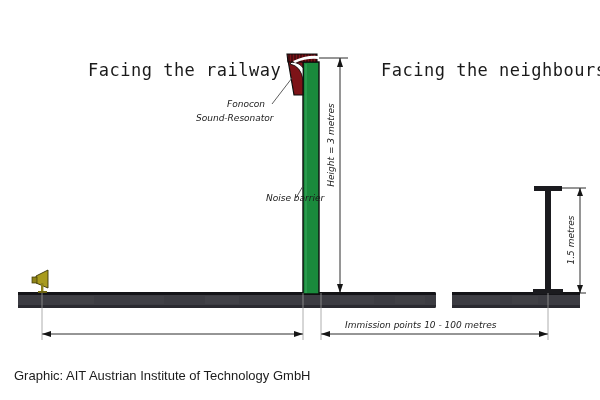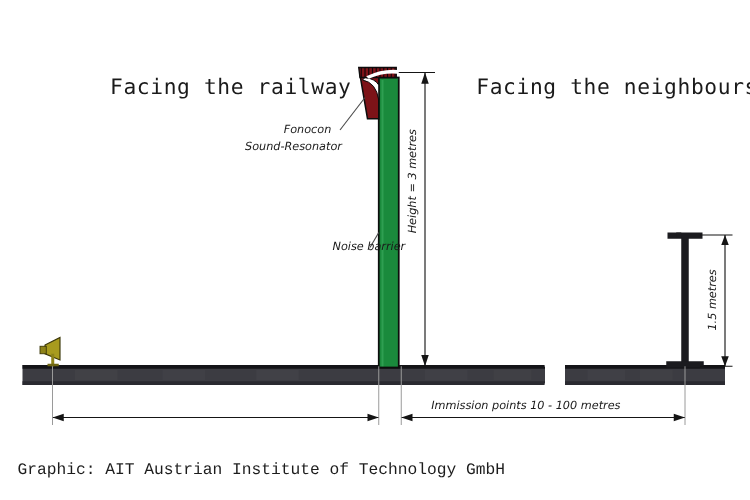--- a/index.html
+++ b/index.html
@@ -54,21 +54,21 @@
     left:571px;top:240px;
     transform:translate(-50%,-50%) rotate(-90deg);
     transform-origin:center center;
   }
   #dim-source{left:113px;top:320px;}
   #dim-immission{left:345px;top:320px;}
 
   #caption{
     position:absolute;
     left:14px;top:368px;
-    font-family:Liberation Mono, monospace;
+    font-family:Liberation Sans, sans-serif;
     font-size:13px;
     color:#1c1c1c;
     white-space:nowrap;
   }
 </style>
 </head>
 <body>
 
 <div id="stage">
 

